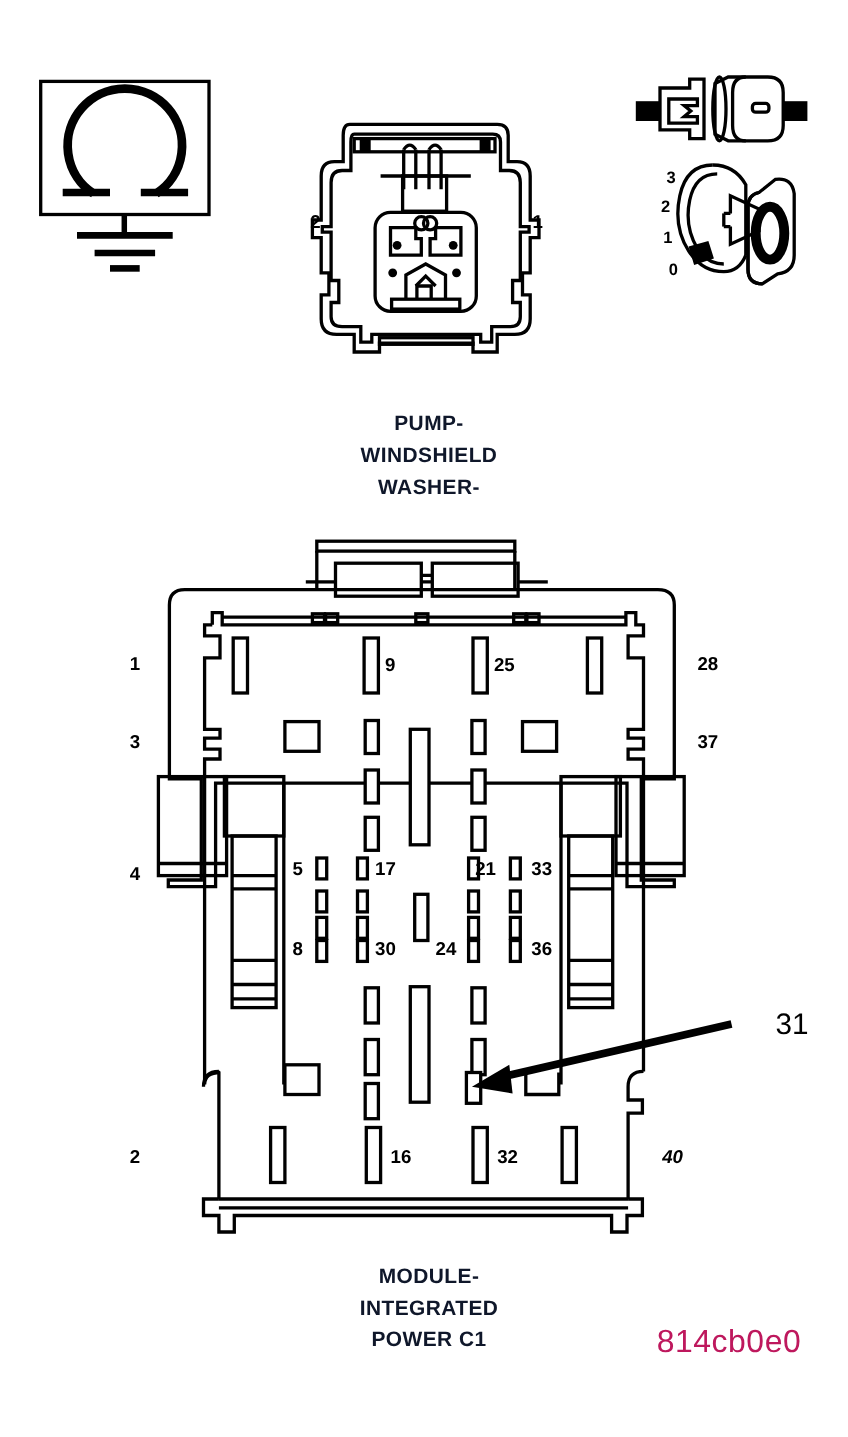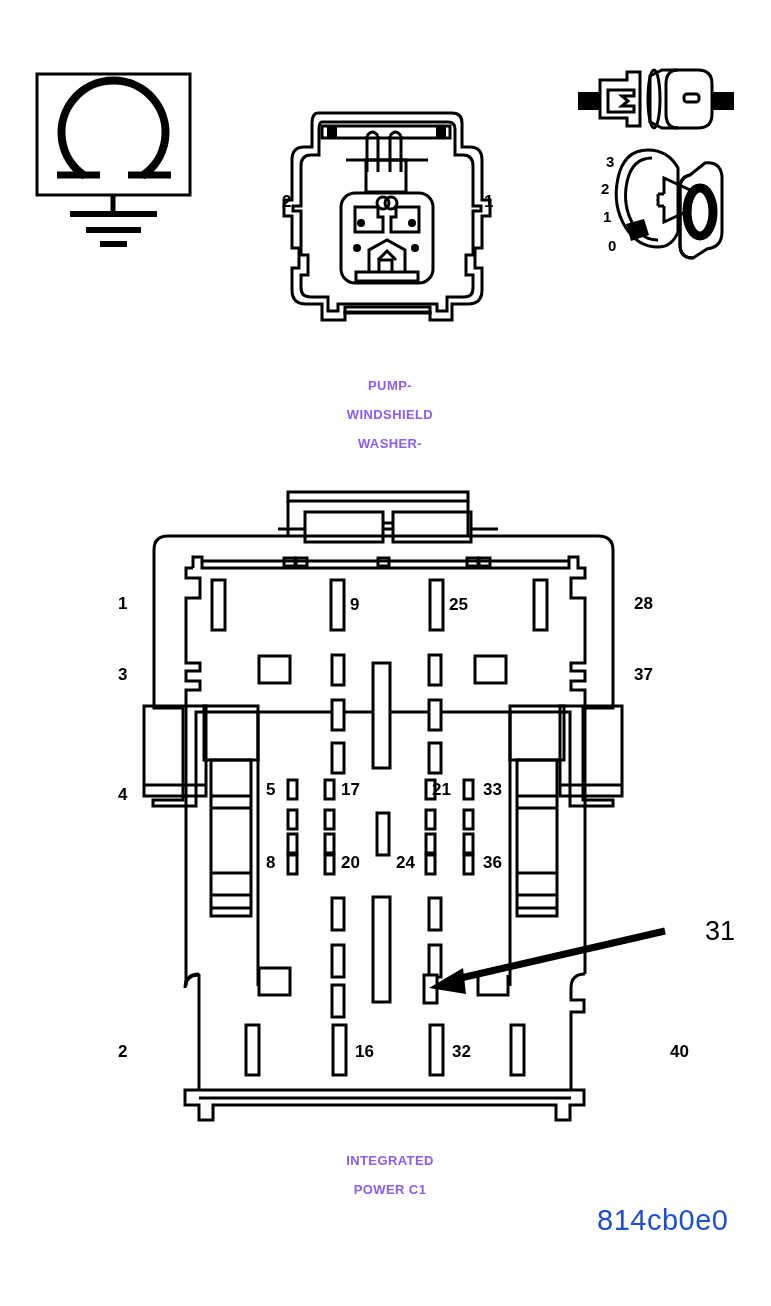--- a/index.html
+++ b/index.html
@@ -56,31 +56,31 @@
   .callout {
     font-size: 27px;
     font-weight: normal;
     margin-left: 32px;
   }
   .caption {
     position: absolute;
     text-align: center;
     font-family: "Liberation Sans", sans-serif;
     font-weight: bold;
-    font-size: 13px;
+    font-size: 19px;
     letter-spacing: 0.4px;
-    color: #8b5cf6;
+    color: #0f172a;
     line-height: 29px;
   }
   .idcode {
     position: absolute;
     font-family: "Liberation Sans", sans-serif;
     font-size: 29px;
     font-weight: normal;
-    color: #1d4ed8;
+    color: #be185d;
     letter-spacing: 0.5px;
   }
 </style>
 </head>
 <body>
 
 <div id="page">
 
   <svg class="layer" viewBox="0 0 771 1306">
 
@@ -487,40 +487,41 @@
     <div>WASHER-</div>
   </div>
 
   <div class="lbl pinnum" style="left:118px; top:595px;">1</div>
   <div class="lbl pinnum" style="left:118px; top:666px;">3</div>
   <div class="lbl pinnum" style="left:118px; top:786px;">4</div>
   <div class="lbl pinnum" style="left:118px; top:1043px;">2</div>
 
   <div class="lbl pinnum" style="left:634px; top:595px;">28</div>
   <div class="lbl pinnum" style="left:634px; top:666px;text-align:center;">37</div>
-  <div class="lbl pinnum" style="left:670px; top:1043px;">40</div>
+  <div class="lbl pinnum" style="left:602px; top:1043px;font-style:italic;">40</div>
 
   <div class="lbl pinnum" style="left:350px; top:596px;">9</div>
   <div class="lbl pinnum" style="left:449px; top:596px;">25</div>
 
   <div class="lbl pinnum" style="left:266px; top:781px;">5</div>
   <div class="lbl pinnum" style="left:341px; top:781px;">17</div>
   <div class="lbl pinnum" style="left:400px; top:781px;margin-left:32px;">21</div>
   <div class="lbl pinnum" style="left:483px; top:781px;">33</div>
 
   <div class="lbl pinnum" style="left:266px; top:854px;">8</div>
-  <div class="lbl pinnum" style="left:341px; top:854px;">20</div>
+  <div class="lbl pinnum" style="left:341px; top:854px;">30</div>
   <div class="lbl pinnum" style="left:396px; top:854px;">24</div>
   <div class="lbl pinnum" style="left:483px; top:854px;">36</div>
 
   <div class="lbl pinnum" style="left:355px; top:1043px;">16</div>
   <div class="lbl pinnum" style="left:452px; top:1043px;">32</div>
 
   <div class="lbl callout" style="left:673px; top:918px;">31</div>
 
   <div class="caption" style="left:250px; top:1146px; width:280px;">
+    <div>MODULE-</div>
     <div>INTEGRATED</div>
     <div>POWER C1</div>
   </div>
 
   <div class="idcode" style="left:597px; top:1204px;">814cb0e0</div>
 
 </div>
 
 </body></html>

